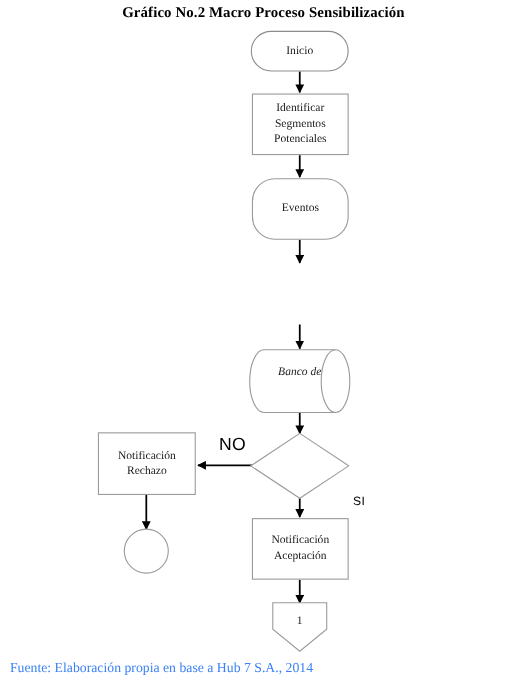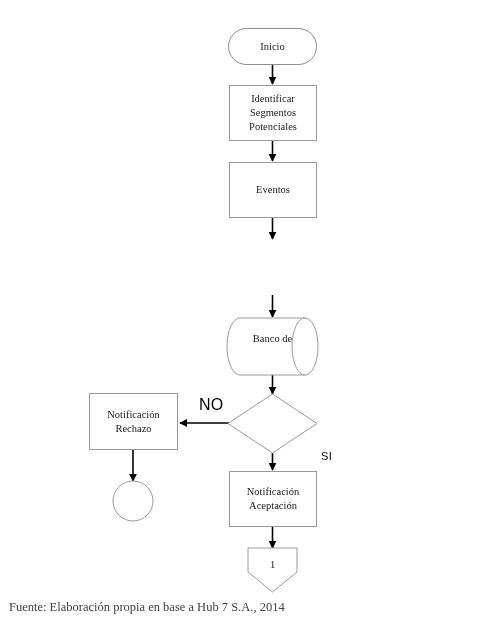--- a/index.html
+++ b/index.html
@@ -27,21 +27,21 @@
     font-size: 13.5px;
     letter-spacing: 0.1px;
     color: #000000;
   }
   .footer {
     position: absolute;
     left: 9px;
     top: 600px;
     font-family: "Liberation Serif", "DejaVu Serif", serif;
     font-size: 12.5px;
-    color: #404040;
+    color: #3b82f6;
     white-space: nowrap;
   }
   .node {
     position: absolute;
     box-sizing: border-box;
     display: flex;
     align-items: center;
     justify-content: center;
     text-align: center;
     font-family: "Liberation Serif", "DejaVu Serif", serif;
@@ -85,20 +85,21 @@
     text-align: center;
     color: #1a1a1a;
     pointer-events: none;
   }
 </style>
 </head>
 <body>
 
 <div id="page">
 
+  <div class="title">Gráfico No.2 Macro Proceso Sensibilización</div>
 
   <svg id="vec" viewBox="0 0 479 623">
     <defs>
       <marker id="arrow" viewBox="0 0 10 10" refX="9" refY="5" markerWidth="5" markerHeight="5" orient="auto-start-reverse">
         <path d="M 0 0 L 10 5 L 0 10 z" fill="#000000"></path>
       </marker>
     </defs>
 
     <line x1="272.5" y1="65" x2="272.5" y2="84" stroke="#000000" stroke-width="1.6" marker-end="url(#arrow)"></line>
 
@@ -133,26 +134,26 @@
   <div class="node stadium" style="left:228px; top:28px; width:89px; height:37px;">
     <span class="lbl">Inicio</span>
   </div>
 
   <div class="node rect" style="left:229px; top:85px; width:88px; height:56px; flex-direction:column;">
     <span>Identificar</span>
     <span>Segmentos</span>
     <span>Potenciales</span>
   </div>
 
-  <div class="node rect" style="left:229px; top:162px; width:88px; height:56px;">
+  <div class="node rect" style="left:229px; top:162px; width:88px; height:56px;border-radius:21px;">
     <span class="lbl">Eventos</span>
   </div>
 
 
-  <div class="shape-label" style="left:228px; top:332px; width:89px;">
+  <div class="shape-label" style="left:228px; top:332px; width:89px;font-style:italic;">
     <div>Banco de</div>
   </div>
 
 
   <div class="edge-label" style="left:199px; top:396px;">NO</div>
 
   <div class="edge-label" style="left:277px; top:450px; font-size:11px;margin-left:44px;">SI</div>
 
   <div class="node rect" style="left:89px; top:393px; width:89px; height:57px; flex-direction:column;">
     <span>Notificación</span>

